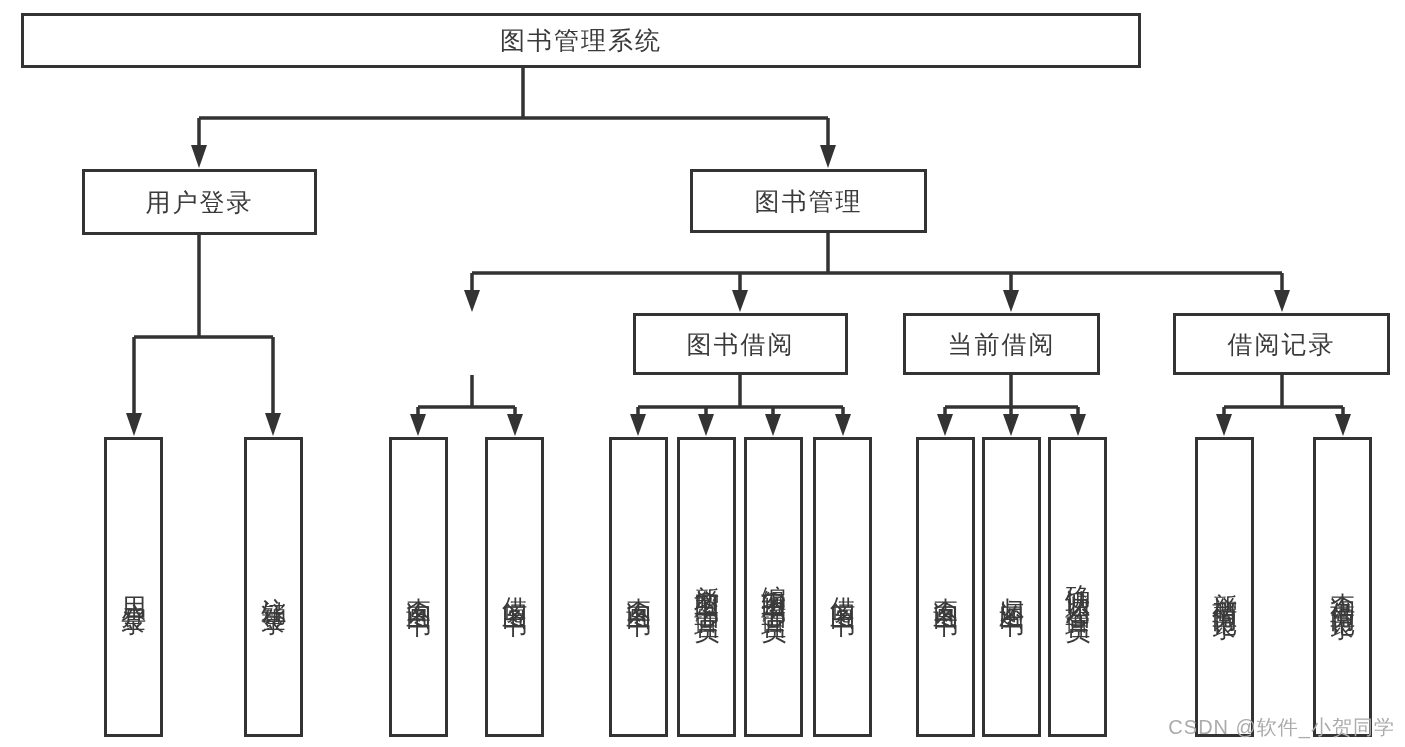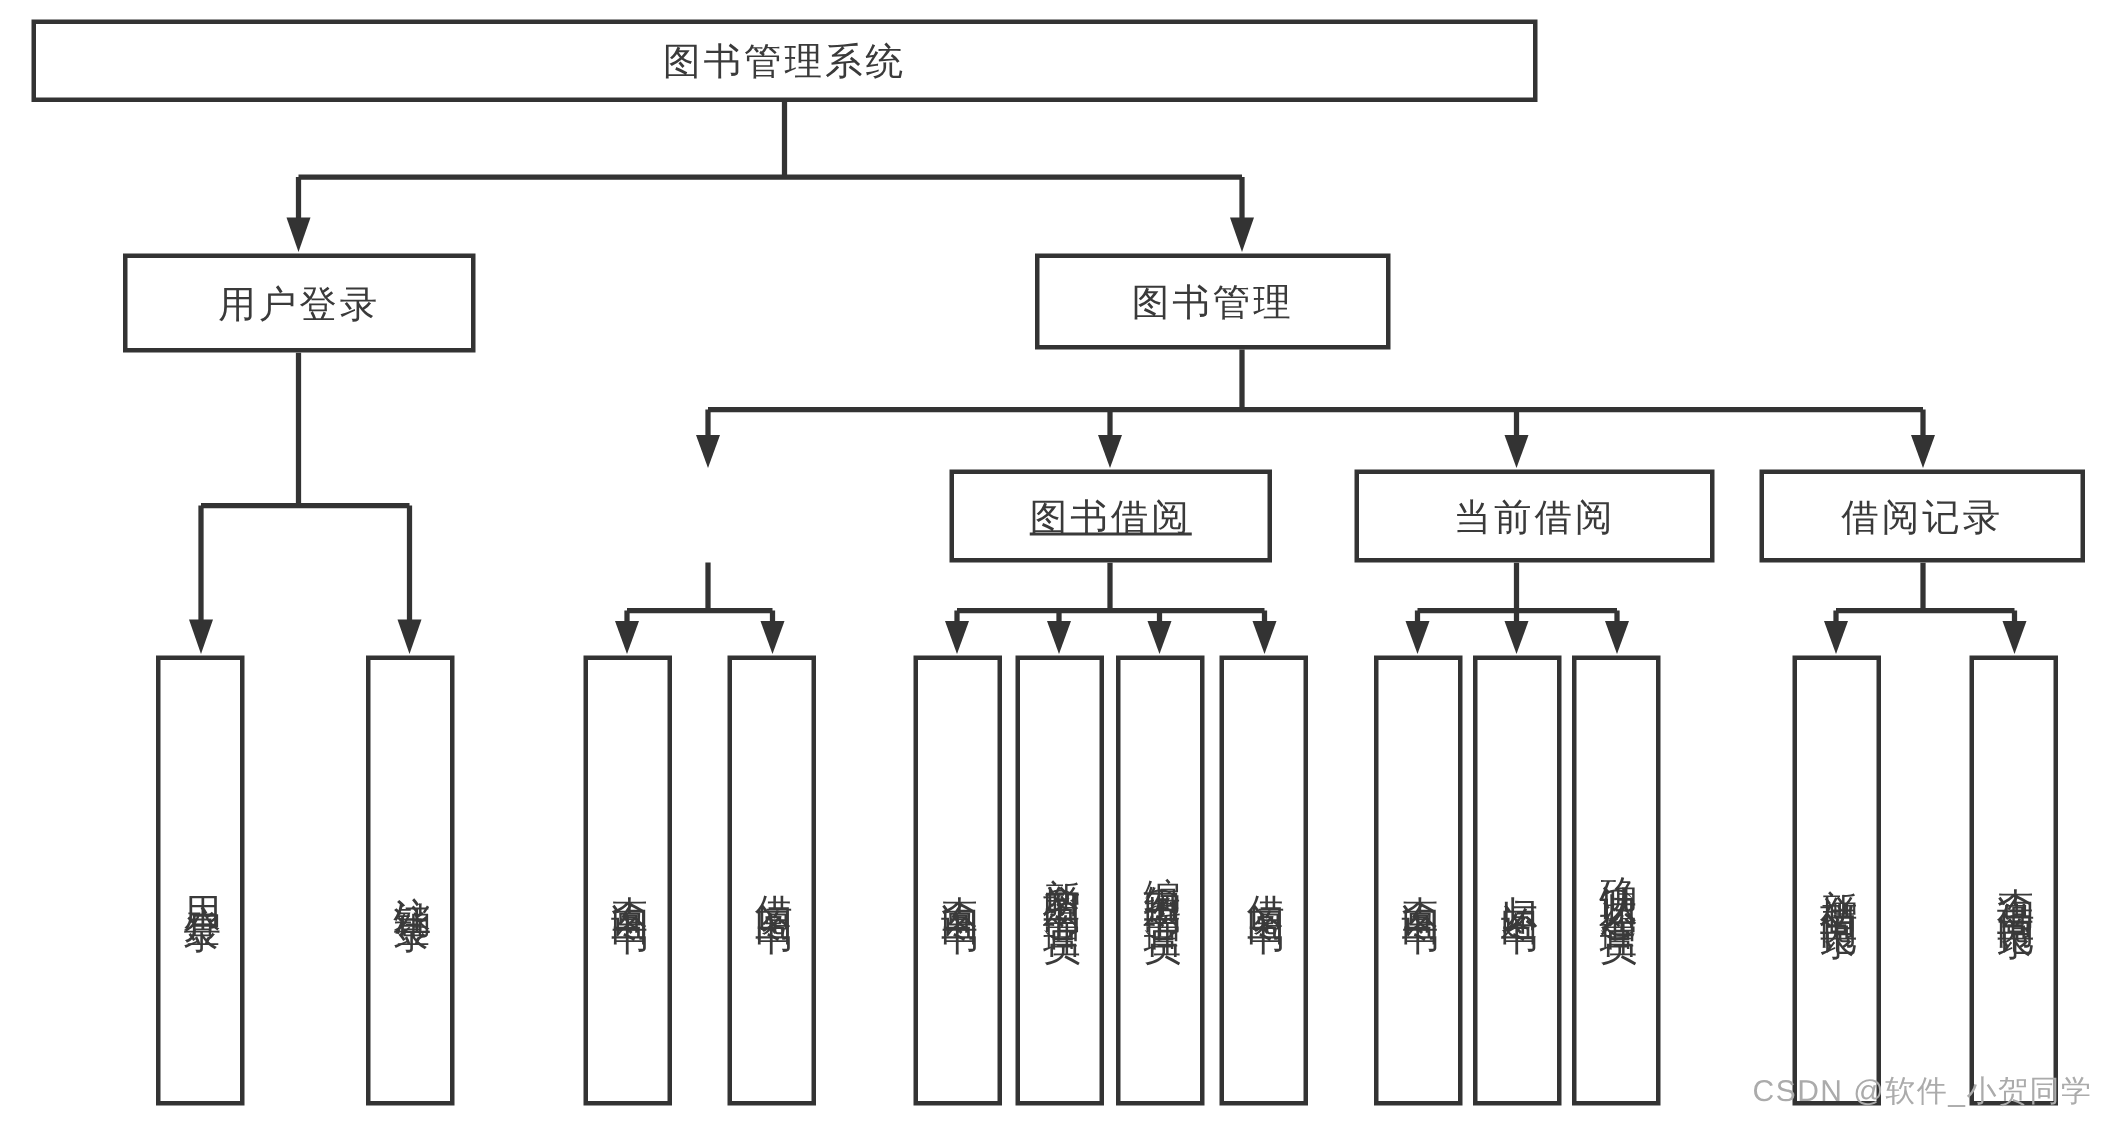--- a/index.html
+++ b/index.html
@@ -99,27 +99,27 @@
 
       <polygon points="937,414 953,414 945,436"></polygon>
       <polygon points="1003,414 1019,414 1011,436"></polygon>
       <polygon points="1070,414 1086,414 1078,436"></polygon>
 
       <polygon points="1216,414 1232,414 1224,436"></polygon>
       <polygon points="1335,414 1351,414 1343,436"></polygon>
     </g>
   </svg>
 
-  <div class="node h-node" style="left:21px; top:13px; width:1004px; height:55px;font-family:Liberation Mono, monospace;">图书管理系统</div>
+  <div class="node h-node" style="left:21px; top:13px; width:1120px; height:55px;font-family:Liberation Mono, monospace;">图书管理系统</div>
 
   <div class="node h-node" style="left:82px; top:169px; width:235px; height:66px;">用户登录</div>
   <div class="node h-node" style="left:690px; top:169px; width:237px; height:64px;">图书管理</div>
 
-  <div class="node h-node" style="left:633px; top:313px; width:215px; height:62px;text-decoration:underline;">图书借阅</div>
-  <div class="node h-node" style="left:903px; top:313px; width:240px; height:62px;">当前借阅</div>
+  <div class="node h-node" style="left:633px; top:313px; width:215px; height:62px;">图书借阅</div>
+  <div class="node h-node" style="left:903px; top:313px; width:197px; height:62px;">当前借阅</div>
   <div class="node h-node" style="left:1173px; top:313px; width:217px; height:62px;">借阅记录</div>
 
   <div class="node v-node" style="left:104px;">用户登录</div>
   <div class="node v-node" style="left:244px;">注销登录</div>
 
   <div class="node v-node" style="left:389px;">查询图书</div>
   <div class="node v-node" style="left:485px;">借阅图书</div>
 
   <div class="node v-node" style="left:609px;">查询图书</div>
   <div class="node v-node" style="left:677px;">新增图书（管理员）</div>

